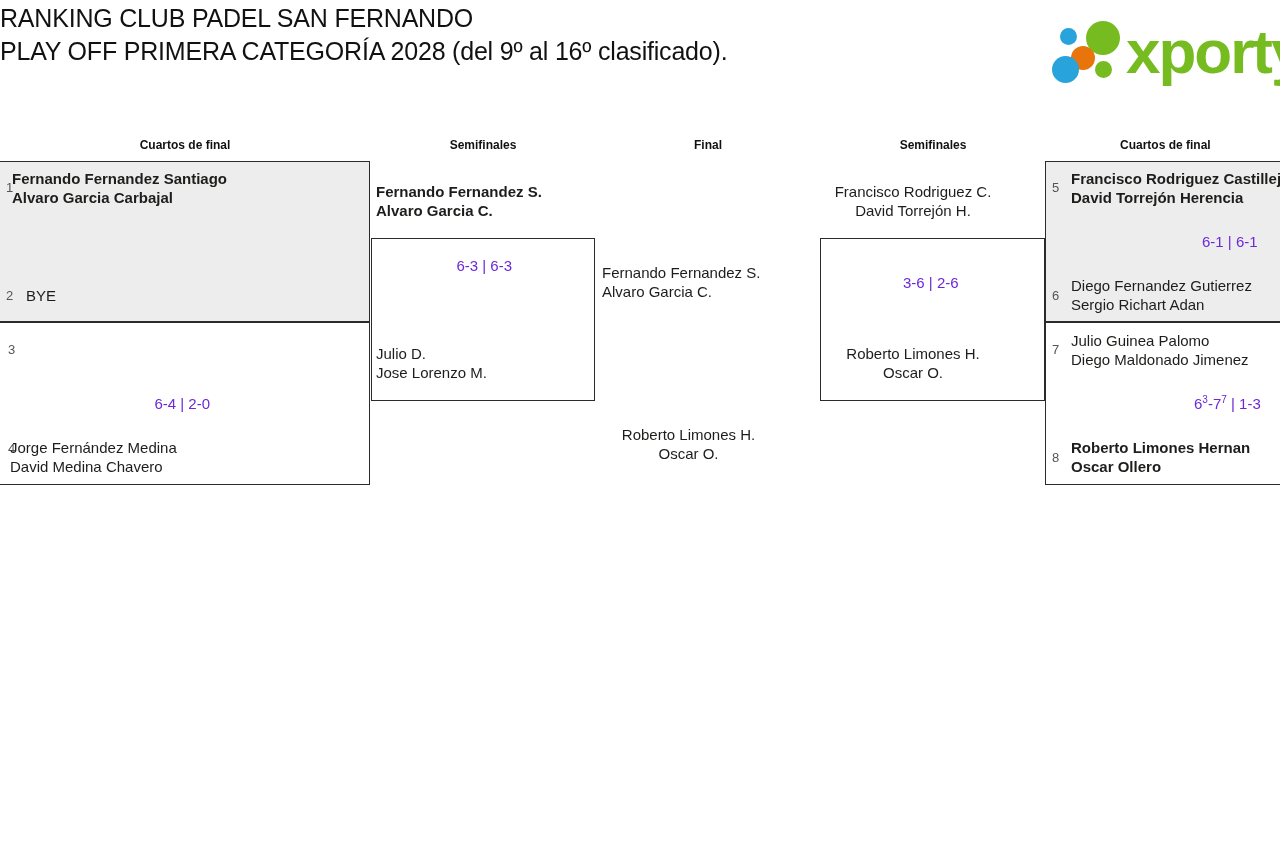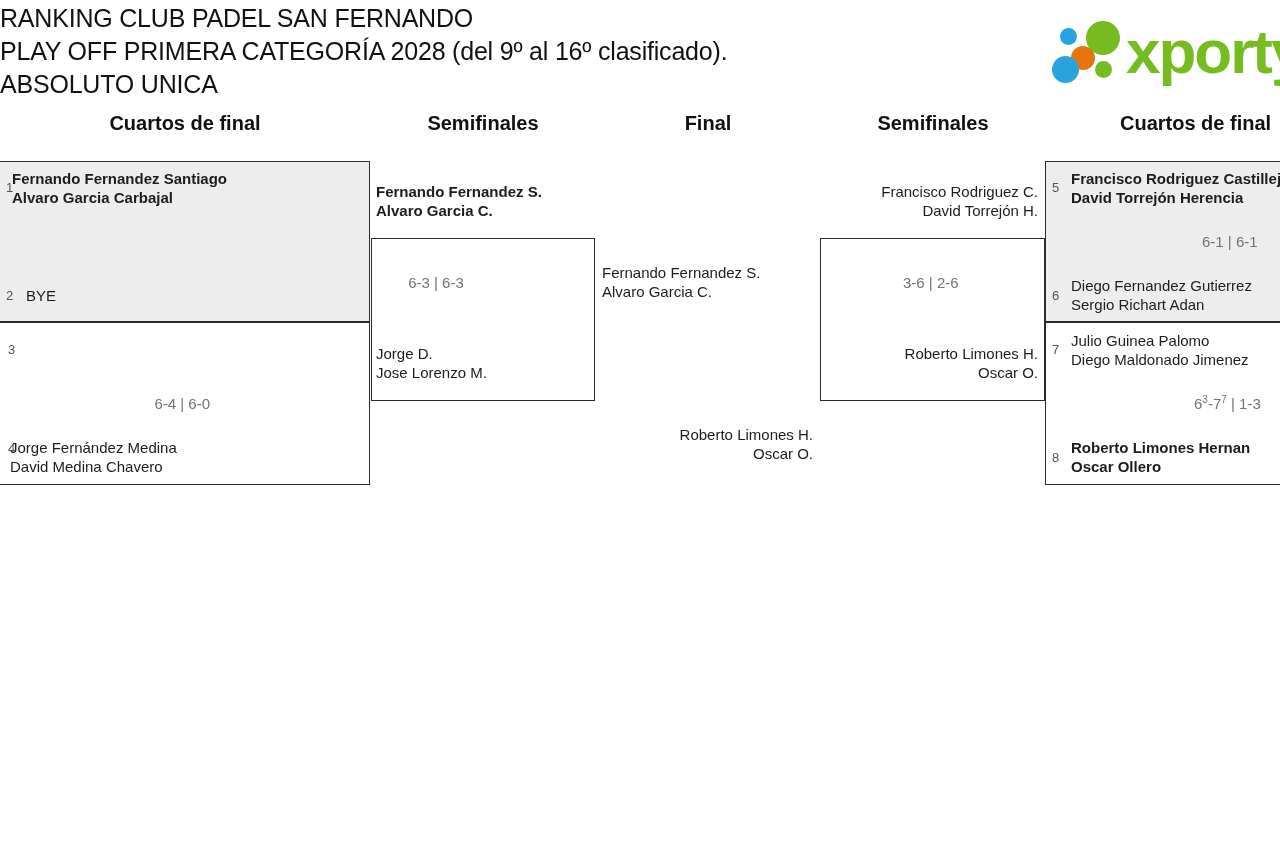--- a/index.html
+++ b/index.html
@@ -31,65 +31,64 @@
   .dot-b-lg  { left: 4px;  top: 36px; width: 27px; height: 27px; background: #29a3dc; }
   .dot-g-sm  { left: 47px; top: 41px; width: 17px; height: 17px; background: #76bc21; }
   .logo-text {
     position: absolute; left: 78px; top: -2px;
     font-size: 62px; font-weight: 700; color: #76bc21;
     letter-spacing: -2px; line-height: 72px;
   }
 
   
   .round-head {
-    position: absolute; top: 112px; height: 22px;
-    font-size: 20px; font-weight: 700; color: #111111;
+    position: absolute; top: 138px; height: 22px;
+    font-size: 12px; font-weight: 700; color: #111111;
     text-align: center; white-space: nowrap;
   }
 
   
   .box {
     position: absolute;
     border: 1px solid #2b2b2b;
     background: #ffffff;
   }
   .box.shaded { background: #ededed; }
   .box.no-left  { border-left: none; }
   .box.no-right { border-right: none; }
 
   
   .entrant {
     position: absolute;
     font-size: 15px; line-height: 19px; color: #1d1d1b;
     white-space: nowrap;
   }
   .entrant.win { font-weight: 700; }
-  .entrant.right { text-align: right; }
+  .entrant.right { text-align: center; }
   .seed {
     position: absolute;
     font-size: 13px; color: #555555; line-height: 19px;
     white-space: nowrap;
   }
   .score {
     position: absolute;
-    font-size: 15px; line-height: 19px; color: #737373;
+    font-size: 15px; line-height: 19px; color: #6d28d9;
     white-space: nowrap;
   }
   .score.right { text-align: right; }
   .score sup { font-size: 10px; vertical-align: super; line-height: 0; }
 </style>
 </head>
 <body>
 
 <div class="page">
 
   <div class="title-block">
     <div>RANKING CLUB PADEL SAN FERNANDO</div>
     <div>PLAY OFF PRIMERA CATEGORÍA 2028 (del 9º al 16º clasificado).</div>
-    <div>ABSOLUTO UNICA</div>
   </div>
 
   <div class="logo">
     <div class="logo-dots">
       <span class="dot dot-b-sm"></span>
       <span class="dot dot-g-lg"></span>
       <span class="dot dot-o-md"></span>
       <span class="dot dot-b-lg"></span>
       <span class="dot dot-g-sm"></span>
     </div>
@@ -109,36 +108,36 @@
   <div class="entrant win" style="left:12px; top:169px;">
     <div>Fernando Fernandez Santiago</div>
     <div>Alvaro Garcia Carbajal</div>
   </div>
   <div class="seed" style="left:6px;  top:286px;">2</div>
   <div class="entrant" style="left:26px; top:286px;">
     <div>BYE</div>
   </div>
 
   <div class="seed" style="left:8px;  top:340px;">3</div>
-  <div class="score right" style="left:60px; top:394px; width:150px;">6-4 | 6-0</div>
+  <div class="score right" style="left:60px; top:394px; width:150px;">6-4 | 2-0</div>
   <div class="seed" style="left:8px;  top:439px;">4</div>
   <div class="entrant" style="left:10px; top:438px;">
     <div>Jorge Fernández Medina</div>
     <div>David Medina Chavero</div>
   </div>
 
   <div class="box" style="left:371px; top:238px; width:224px; height:163px;"></div>
 
   <div class="entrant win" style="left:376px; top:182px;">
     <div>Fernando Fernandez S.</div>
     <div>Alvaro Garcia C.</div>
   </div>
-  <div class="score right" style="left:360px; top:273px; width:152px;text-align:center;">6-3 | 6-3</div>
+  <div class="score right" style="left:360px; top:256px; width:152px;">6-3 | 6-3</div>
   <div class="entrant" style="left:376px; top:344px;">
-    <div>Jorge D.</div>
+    <div>Julio D.</div>
     <div>Jose Lorenzo M.</div>
   </div>
 
   <div class="entrant" style="left:602px; top:263px;">
     <div>Fernando Fernandez S.</div>
     <div>Alvaro Garcia C.</div>
   </div>
   <div class="entrant right" style="left:564px; top:425px; width:249px;">
     <div>Roberto Limones H.</div>
     <div>Oscar O.</div>

